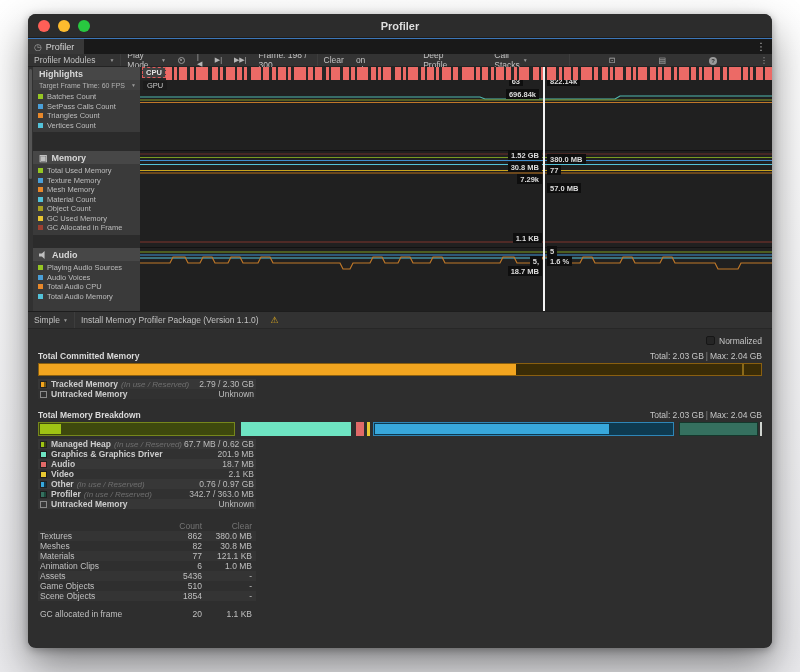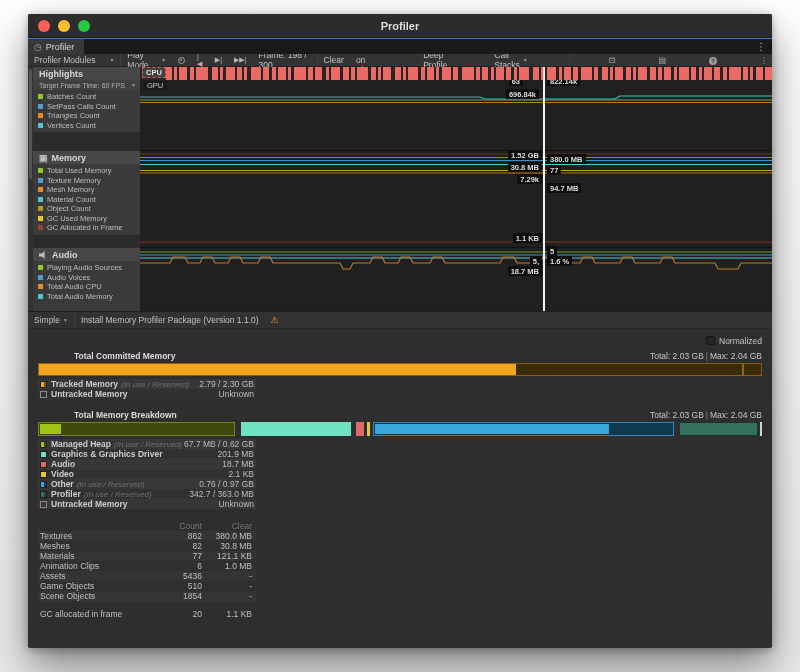--- a/index.html
+++ b/index.html
@@ -1,18 +1,18 @@
 <!DOCTYPE html>
 <html><head>
 <meta charset="utf-8">
 <style>
   * { margin:0; padding:0; box-sizing:border-box; }
   html,body { width:800px; height:672px; }
   body { font-family:"Liberation Sans", sans-serif; background:linear-gradient(#ffffff, #e9e9ec); position:relative; overflow:hidden; }
-  .window { position:absolute; left:28px; top:14px; width:744px; height:634px; border-radius:2px; overflow:hidden;
+  .window { position:absolute; left:28px; top:14px; width:744px; height:634px; border-radius:8px; overflow:hidden;
             background:#2e2e2e; box-shadow:0 18px 40px rgba(0,0,0,.45), 0 2px 8px rgba(0,0,0,.3); }
   
   .titlebar { height:24px; background:#2c2c2c; border-bottom:1px solid #1e1e1e; display:flex; align-items:center; position:relative; }
   .lights { display:flex; gap:8px; margin-left:10px; }
   .light { width:12px; height:12px; border-radius:50%; }
   .titlebar-title { position:absolute; left:0; right:0; text-align:center; color:#dfdfdf; font-size:11px; font-weight:bold; }
   
   .tabbar { height:16px; background:#191919; border-top:1px solid #3c76b8; display:flex; align-items:stretch; position:relative; }
   .tab { background:#383838; display:flex; align-items:center; gap:4px; padding:0 10px 0 6px; font-size:9px; color:#d6d6d6; }
   .tab .ticon { color:#a0a0a0; font-size:9px; }
@@ -54,21 +54,21 @@
   .chart-label { position:absolute; z-index:3; background:#0e0e0e; color:#dcdcdc; font-size:7.5px; font-weight:bold; padding:0.5px 3px; white-space:nowrap; }
   .chart-label.clipped { z-index:2; }
   .playhead { position:absolute; top:0; bottom:0; left:403px; width:2px; background:#f2f2f2; z-index:5; }
   
   .detail-toolbar { height:18px; background:#323232; border-top:1px solid #1d1d1d; border-bottom:1px solid #272727; display:flex; align-items:center; font-size:8.5px; color:#c2c2c2; }
   .warn-icon { color:#e8b11e; font-size:9px; margin:0 3px 0 6px; }
   
   .detail { background:#2e2e2e; padding:4px 10px 0 10px; height:318px; font-size:8.5px; color:#c0c0c0; }
   .normalized-row { display:flex; justify-content:flex-end; align-items:center; gap:4px; height:15px; color:#c6c6c6; }
   .checkbox { width:9px; height:9px; background:#252525; border:1px solid #161616; border-radius:2px; }
-  .sec-head { display:flex; justify-content:space-between; align-items:flex-end; height:11px; margin-top:2px;margin-left:36px; }
+  .sec-head { display:flex; justify-content:space-between; align-items:flex-end; height:11px; margin-top:2px; }
   .sec-title { font-weight:bold; color:#dadada; font-size:8.5px; }
   .sec-total { color:#c6c6c6; font-size:8.5px; }
   .sec-total b { font-weight:normal; color:#8a8a8a; padding:0 2px; }
   .bar-committed { position:relative; height:13px; margin-top:2px; border:1px solid #8a5f10; background:#3a2c06; }
   .bar-committed .fill { position:absolute; left:0; top:0; bottom:0; width:66%; }
   .bar-committed .div1 { position:absolute; top:0; bottom:0; left:97.3%; width:2px; background:#8a6a1a; }
   .bar-breakdown { position:relative; height:14px; margin-top:2px; }
   .seg { position:absolute; top:0; bottom:0; }
   .legend { margin-top:3px; width:218px; }
   .legend-row { display:flex; align-items:center; height:10px; padding:0 2px 0 2px; }
@@ -346,21 +346,21 @@
         </svg>
 
       <div class="chart-label clipped" style="right:249px; top:9px;">63</div>
       <div class="chart-label clipped" style="left:407px; top:9px;">822.14k</div>
       <div class="chart-label" style="right:233px; top:22px;">696.84k</div>
       <div class="chart-label" style="right:230px; top:83px;">1.52 GB</div>
       <div class="chart-label" style="left:407px; top:87px;">380.0 MB</div>
       <div class="chart-label" style="right:230px; top:95px;">30.8 MB</div>
       <div class="chart-label" style="left:407px; top:98px;">77</div>
       <div class="chart-label" style="right:230px; top:107px;">7.29k</div>
-      <div class="chart-label" style="left:407px; top:116px;">94.7 MB</div>
+      <div class="chart-label" style="left:407px; top:116px;">57.0 MB</div>
       <div class="chart-label" style="right:230px; top:166px;">1.1 KB</div>
       <div class="chart-label" style="left:407px; top:179px;">5</div>
       <div class="chart-label" style="right:230px; top:189px;">5,</div>
       <div class="chart-label" style="left:407px; top:189px;">1.6 %</div>
       <div class="chart-label" style="right:230px; top:199px;">18.7 MB</div>
       <div class="playhead"></div>
     </div>
   </div>
 
   <div class="detail-toolbar">

